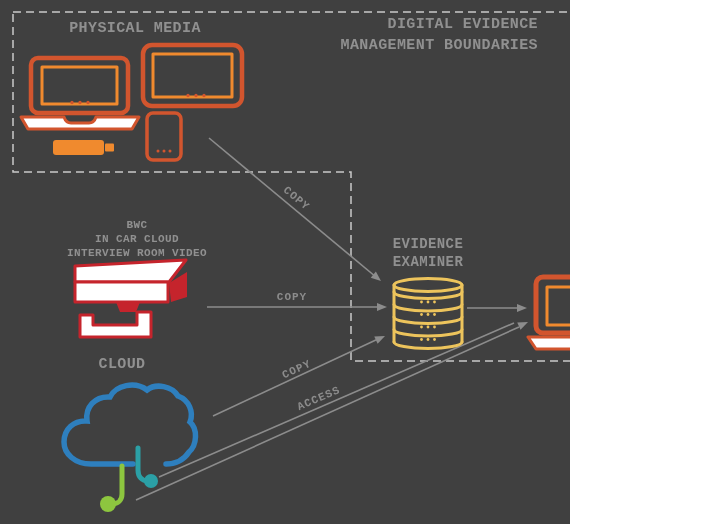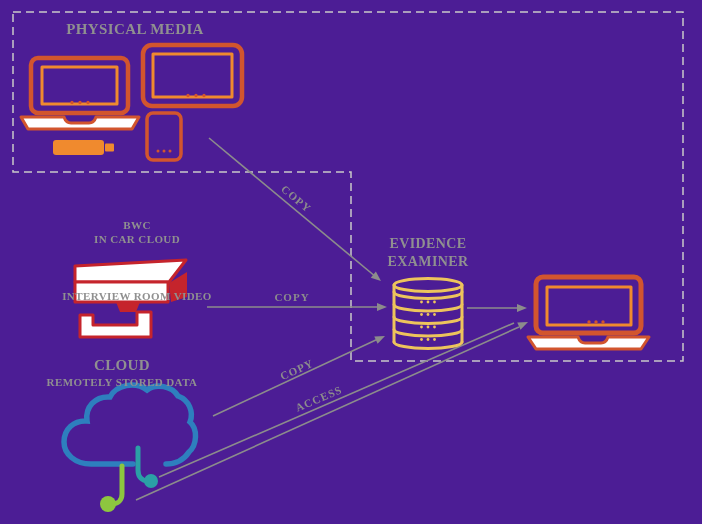--- a/index.html
+++ b/index.html
@@ -1,18 +1,18 @@
 <!DOCTYPE html>
 <html style="--orange-dark: #D2552E; --orange-light: #F08A2E; --red: #C5242C; --blue: #2E7FBE; --teal: #2BA0A6; --green: #8DC63F; --gold: #EDC45C; --text-gray: #909090; --arrow-gray: #8C8C8C; --border-gray: #C9C9C9;"><head>
 <meta charset="utf-8">
 <style>
   html,body{margin:0;padding:0;background:#fff;}
   #stage{
-    position:relative;width:702px;height:524px;background:#4c1d95;overflow:hidden;
-    font-family:Liberation Serif, serif;
+    position:relative;width:570px;height:524px;background:#404040;overflow:hidden;
+    font-family:Liberation Mono, monospace;
   }
   .lbl{
     position:absolute;font-weight:bold;color:var(--text-gray,#909090);
     white-space:nowrap;letter-spacing:0.4px;line-height:1.2;
   }
   .h15{font-size:15px;}
   .h14{font-size:14px;}
   .h11{font-size:11px;}
   .ctr{transform:translateX(-50%);}
   .ctr2{transform:translate(-50%,-50%);}
@@ -151,27 +151,30 @@
       <rect class="o2" x="547" y="287" width="84" height="38" stroke-width="3"></rect>
       <circle class="o1f" cx="589" cy="322" r="1.7"></circle>
       <circle class="o1f" cx="596" cy="322" r="1.7"></circle>
       <circle class="o1f" cx="603" cy="322" r="1.7"></circle>
       <path class="o1w" stroke-width="3" d="M528,337 H578 Q580,343 585,343 H601 Q606,343 608,337 H649 L641,349 H536 Z"></path>
     </g>
   </svg>
 
   <div class="lbl h15 ctr" style="left:135px;top:20px;">PHYSICAL MEDIA</div>
 
+  <div class="rightblock">
+    <div>DIGITAL EVIDENCE</div>
+    <div>MANAGEMENT BOUNDARIES</div>
+  </div>
 
   <div class="lbl h11 ctr" style="left:137px;top:219px;text-align:right;">BWC</div>
   <div class="lbl h11 ctr" style="left:137px;top:233px;">IN CAR CLOUD</div>
-  <div class="lbl h11 ctr" style="left:137px;top:247px;margin-top:43px;">INTERVIEW ROOM VIDEO</div>
+  <div class="lbl h11 ctr" style="left:137px;top:247px;">INTERVIEW ROOM VIDEO</div>
 
   <div class="lbl h15 ctr" style="left:122px;top:356px;">CLOUD</div>
-  <div class="lbl h11 ctr" style="left:122px;top:376px;">REMOTELY STORED DATA</div>
 
   <div class="lbl h14 ctr" style="left:428px;top:236px;">EVIDENCE</div>
   <div class="lbl h14 ctr" style="left:428px;top:254px;">EXAMINER</div>
 
 
   <div class="lbl flowlbl rot40" style="left:296px;top:199px;">COPY</div>
   <div class="lbl flowlbl ctr2" style="left:292px;top:298px;">COPY</div>
   <div class="lbl flowlbl rotm24" style="left:297px;top:370px;">COPY</div>
   <div class="lbl flowlbl rotm23" style="left:319px;top:399px;">ACCESS</div>
 

